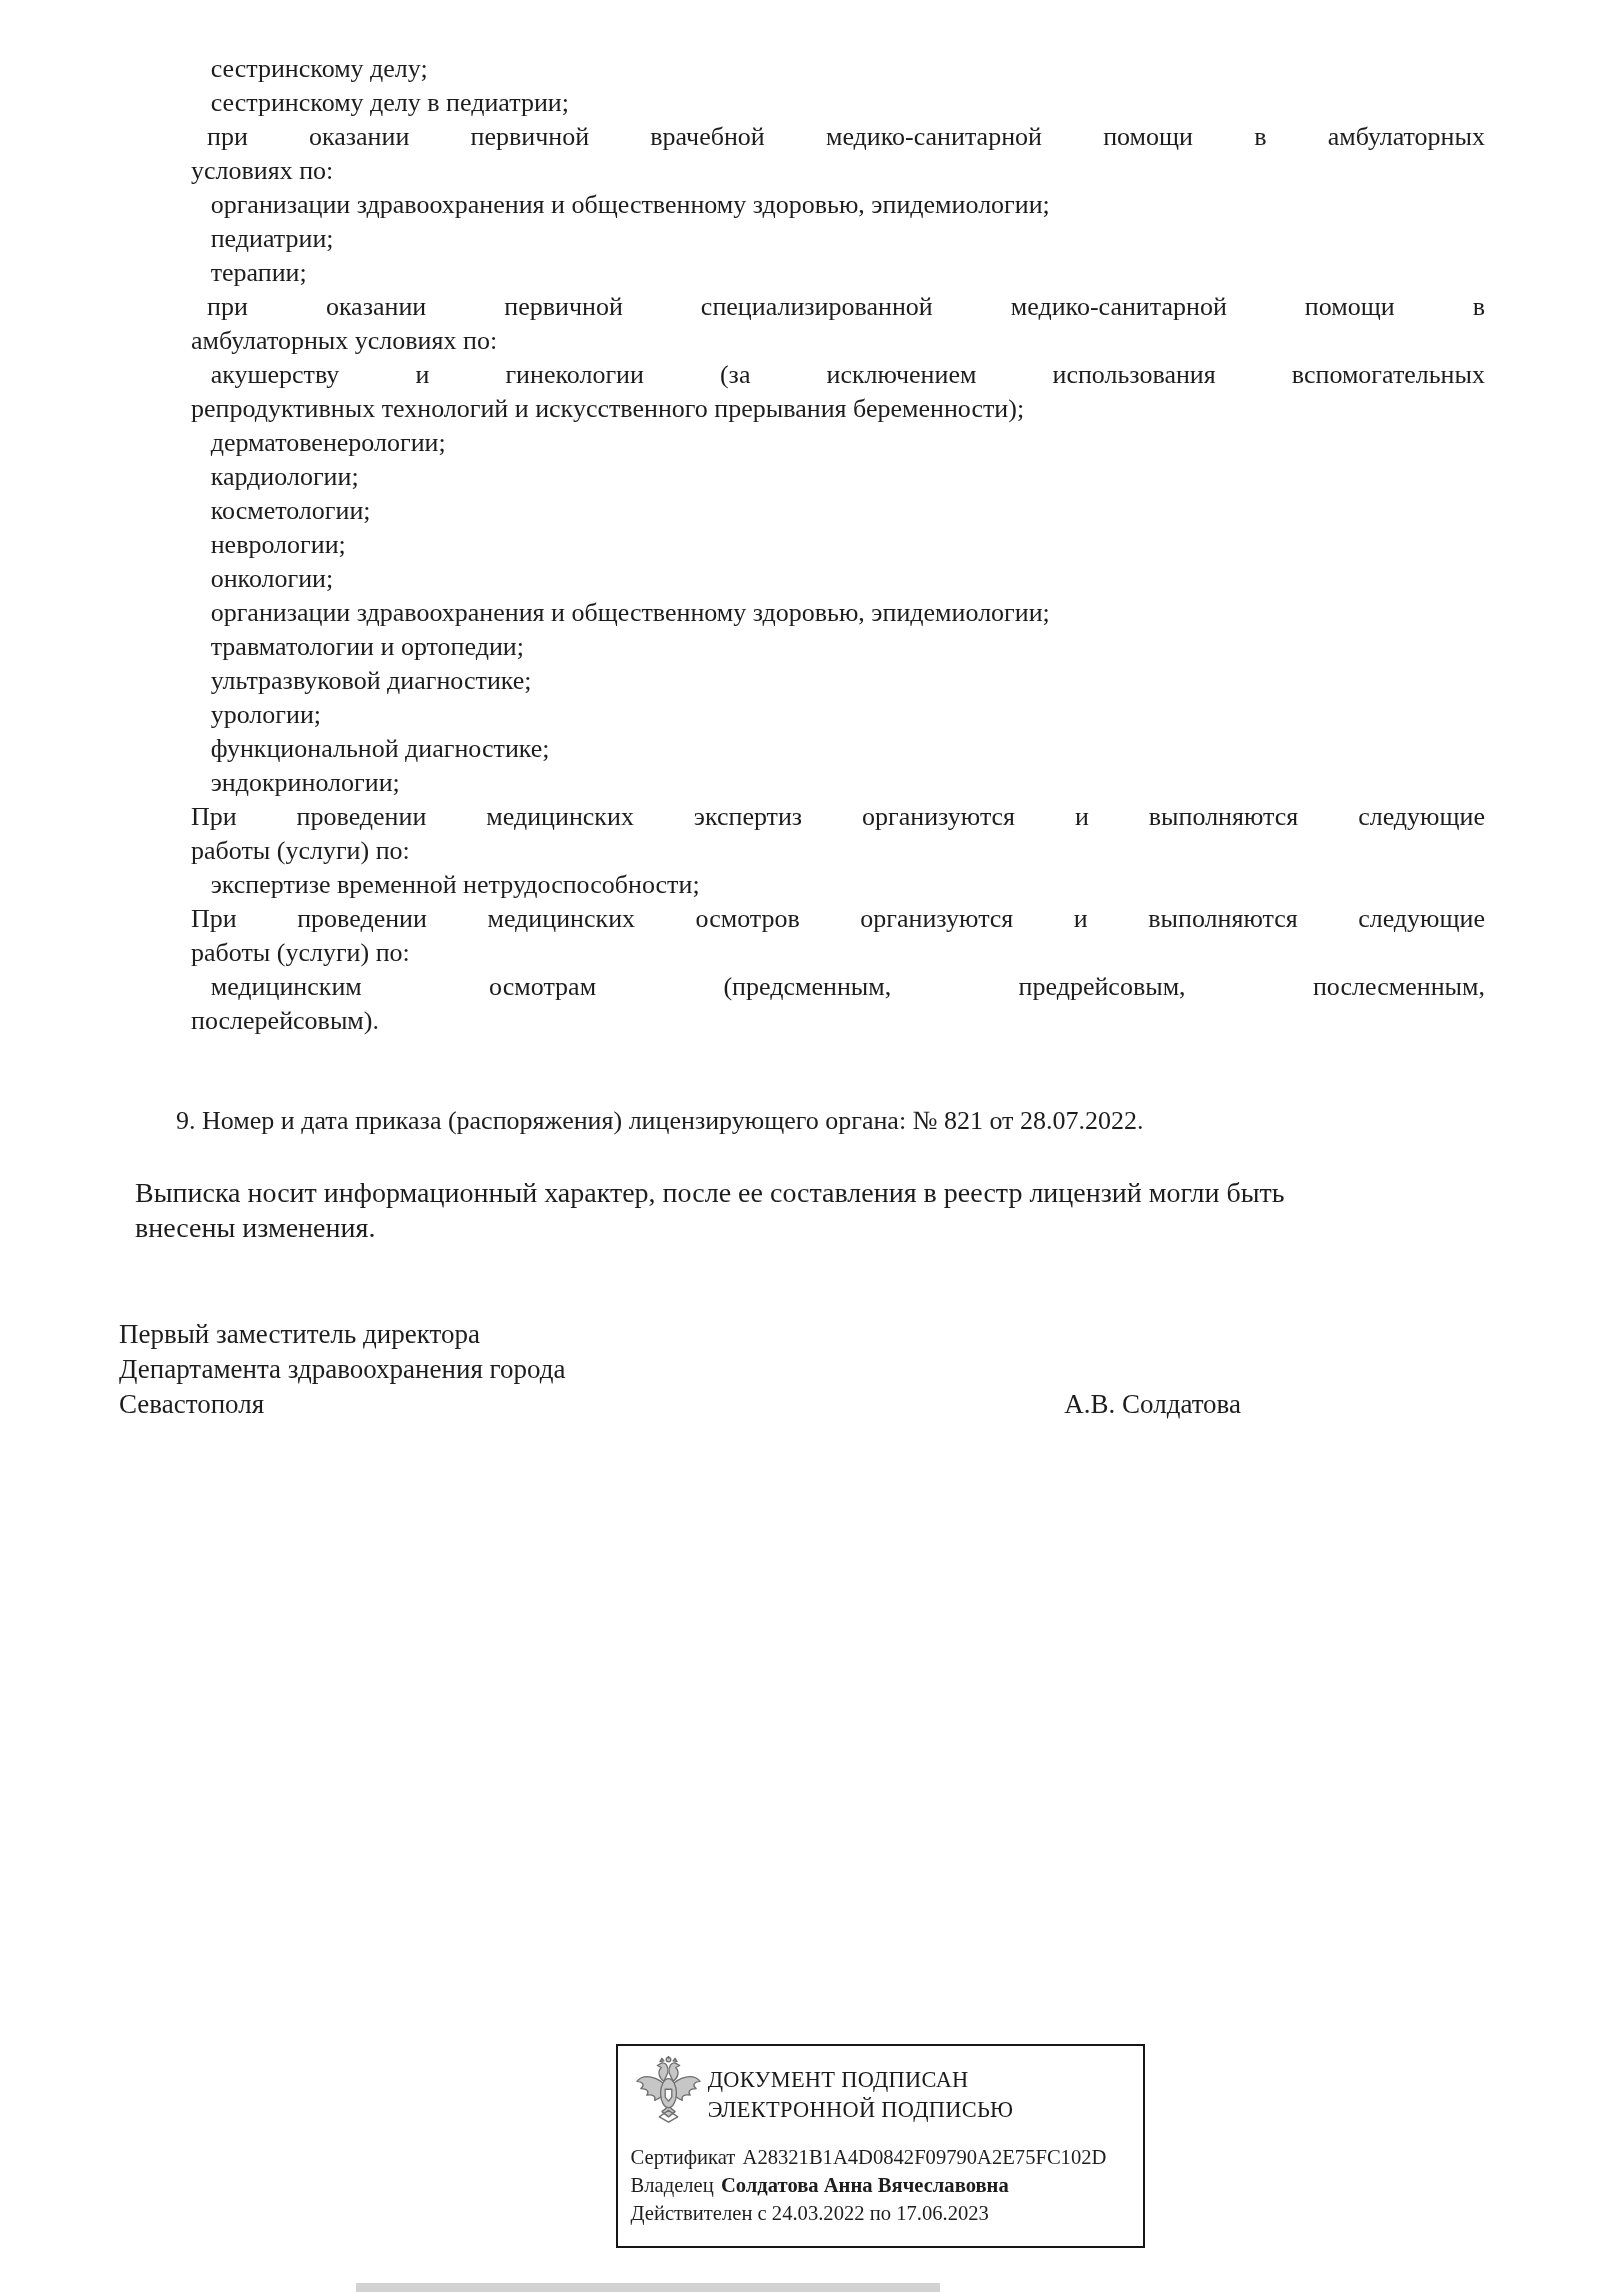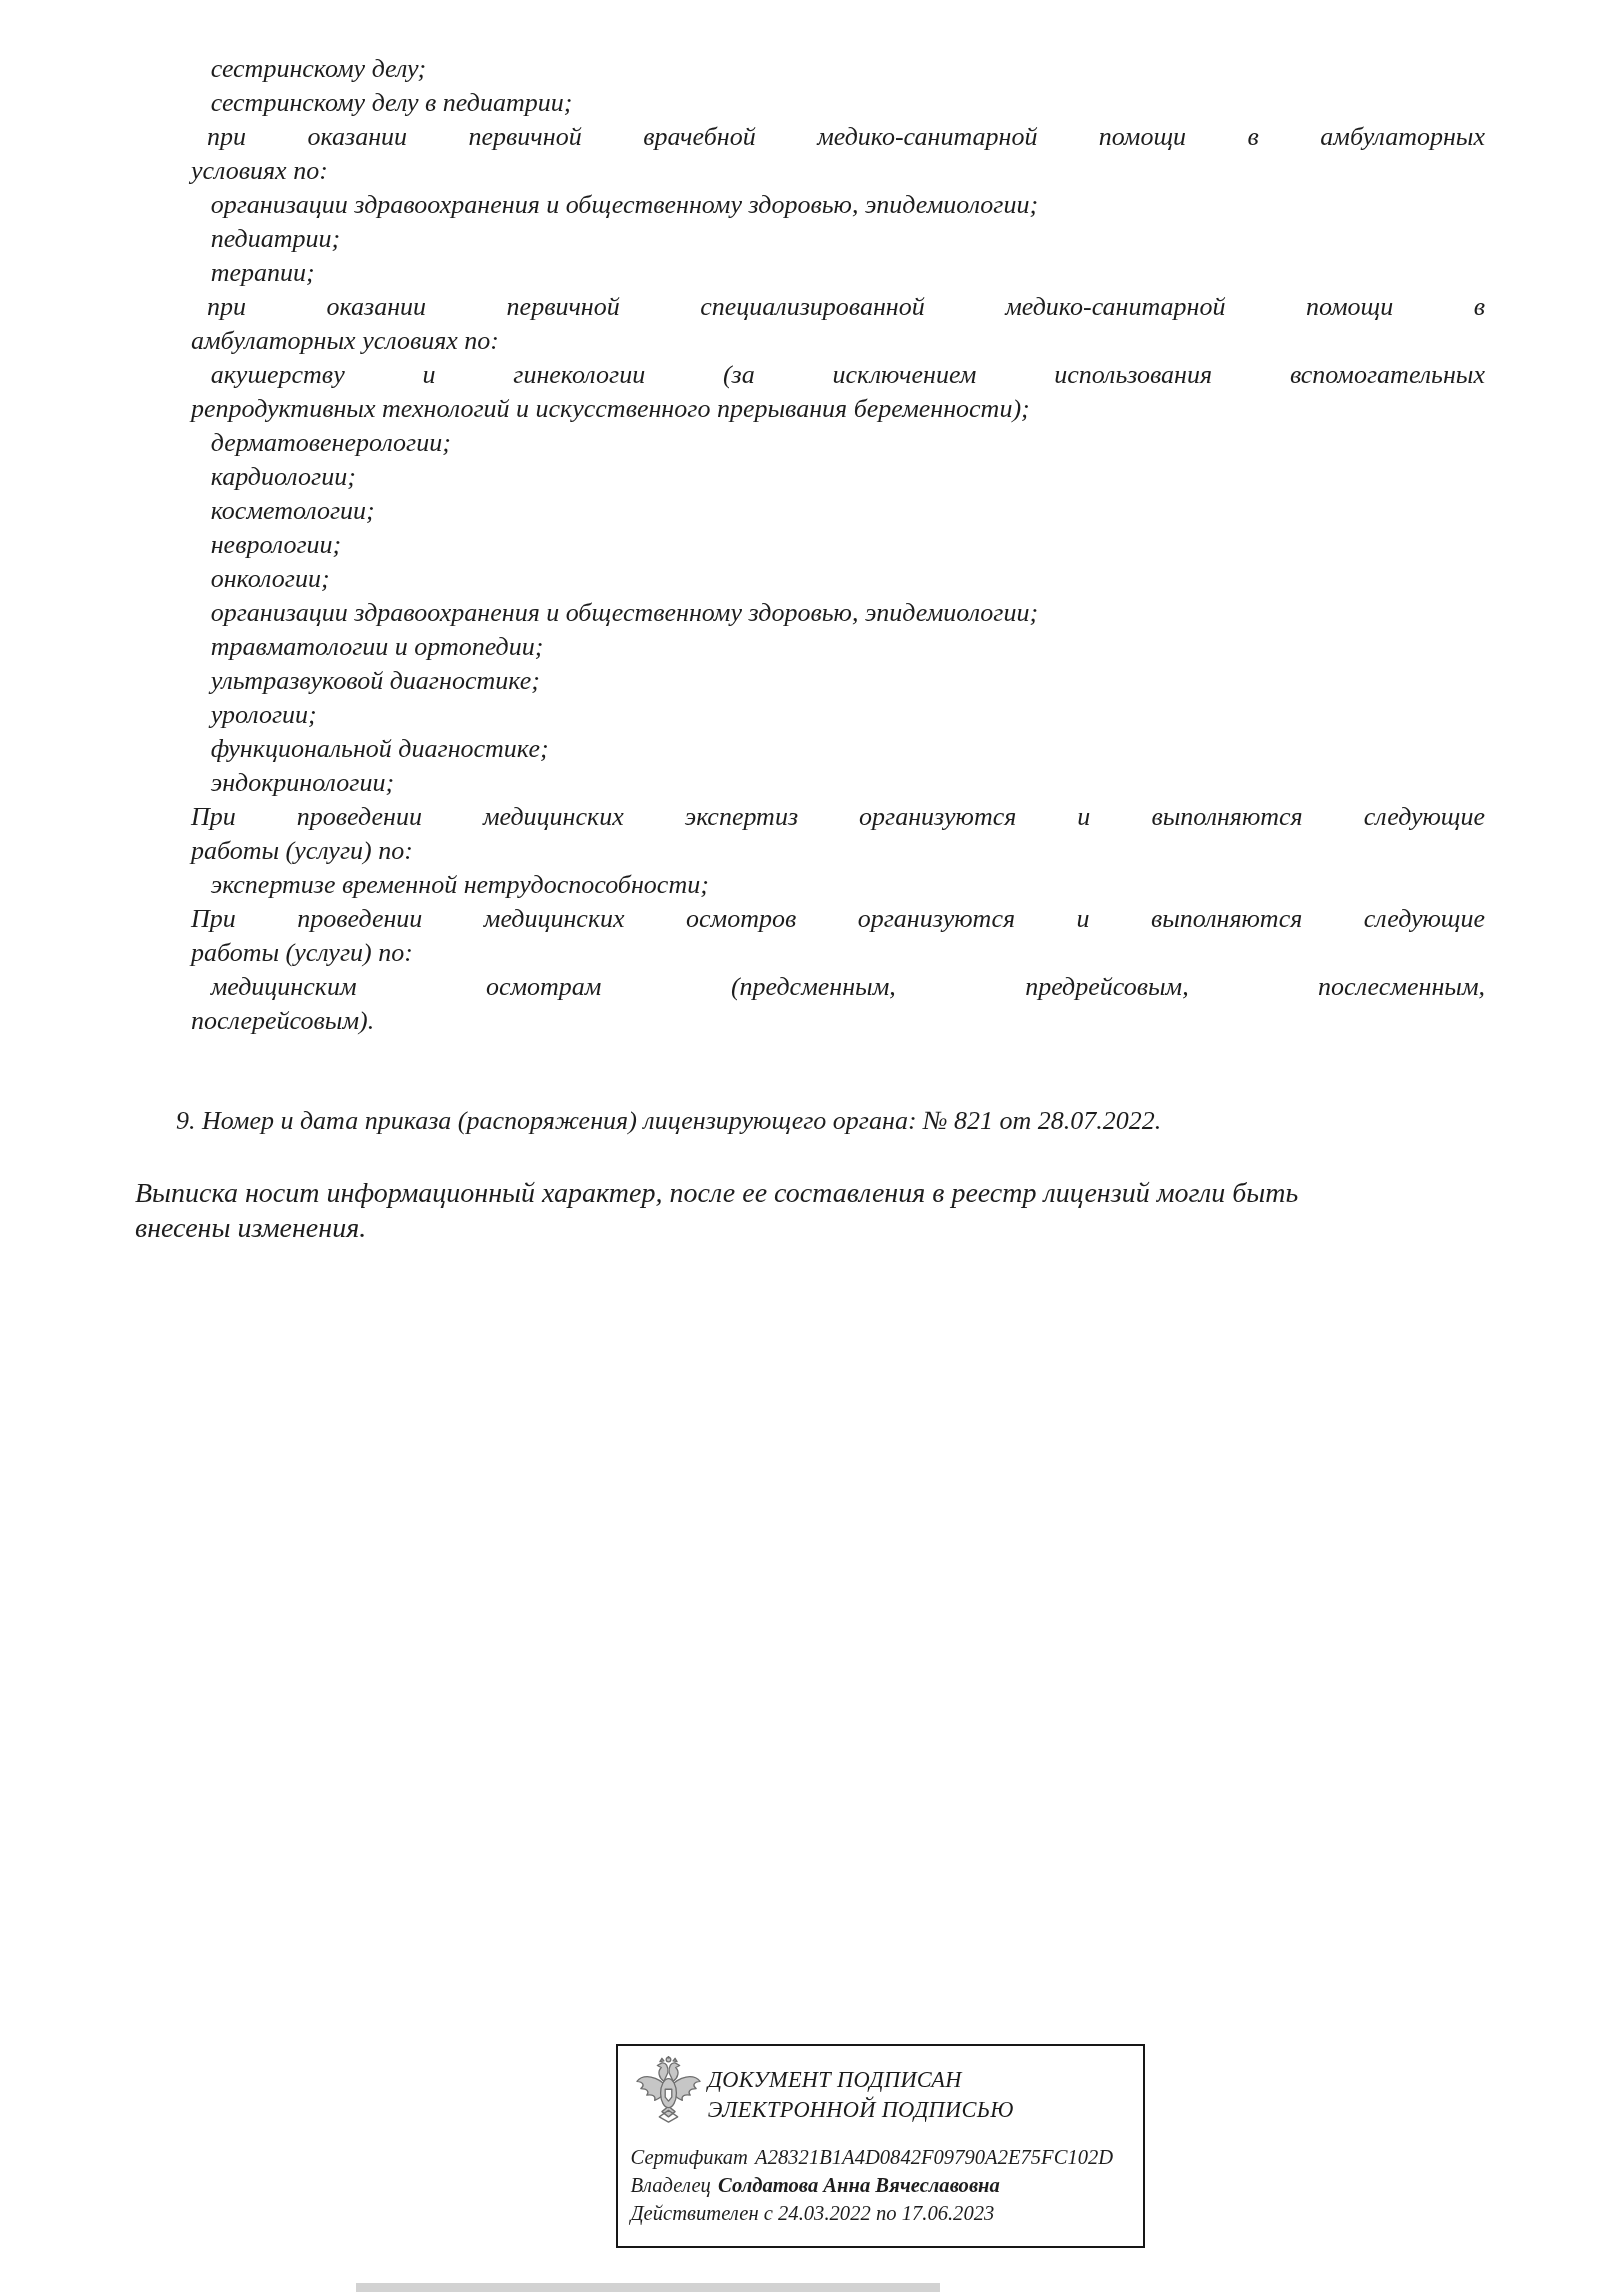--- a/index.html
+++ b/index.html
@@ -4,21 +4,20 @@
 <style>
   html, body { margin: 0; padding: 0; background: #ffffff; }
   .page {
     position: relative;
     width: 1622px;
     height: 2293px;
     background: #ffffff;
     overflow: hidden;
     font-family: "Liberation Serif", serif;
     color: #1d1d1d;
-    font-style: italic;
   }
 
   
   .body-text {
     position: absolute;
     left: 191px;
     top: 52px;
     width: 1294px;
     font-size: 26px;
     line-height: 34px;
@@ -135,20 +134,28 @@
     <div class="ln">послерейсовым).</div>
   </div>
 
   <div class="order-line">9. Номер и дата приказа (распоряжения) лицензирующего органа: № 821 от 28.07.2022.</div>
 
   <div class="note">
     <div>Выписка носит информационный характер, после ее составления в реестр лицензий могли быть</div>
     <div>внесены изменения.</div>
   </div>
 
+  <div class="signature">
+    <div>Первый заместитель директора</div>
+    <div>Департамента здравоохранения города</div>
+    <div class="sig-row">
+      <span>Севастополя</span>
+      <span>А.В. Солдатова</span>
+    </div>
+  </div>
 
   <div class="stamp">
     <div class="stamp-top">
       <div class="stamp-emblem">
         <svg viewBox="0 0 120 120" width="79" height="79" aria-hidden="true">
           <g fill="#c6c6c6" stroke="#6e6e6e" stroke-width="2" stroke-linejoin="round">
             <path d="M57 48 C44 32 22 28 12 40 C22 41 24 46 18 51 C28 51 31 56 27 61 C36 59 41 63 39 69 C47 66 53 60 56 54 Z"></path>
             <path d="M63 48 C76 32 98 28 108 40 C98 41 96 46 102 51 C92 51 89 56 93 61 C84 59 79 63 81 69 C73 66 67 60 64 54 Z"></path>
             <path d="M50 86 L60 78 L70 86 L60 94 Z"></path>
             <path d="M46 94 L60 84 L74 94 L60 102 Z" fill="none"></path>

